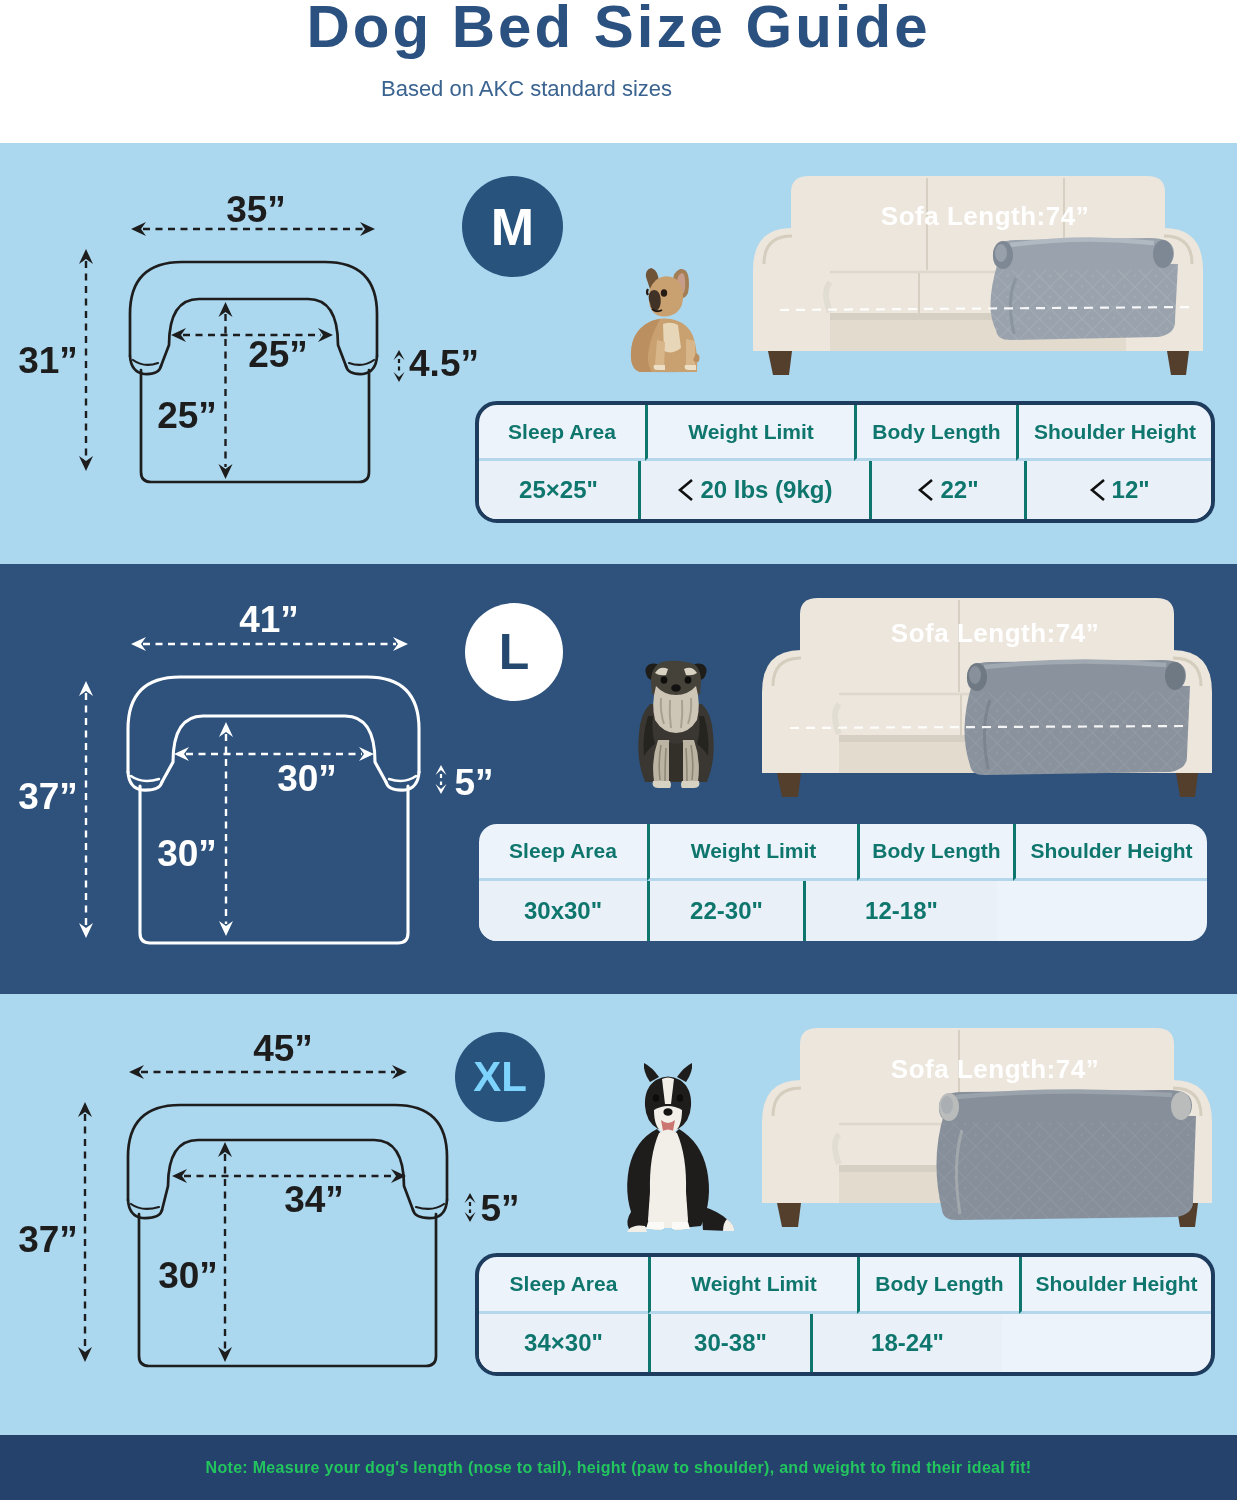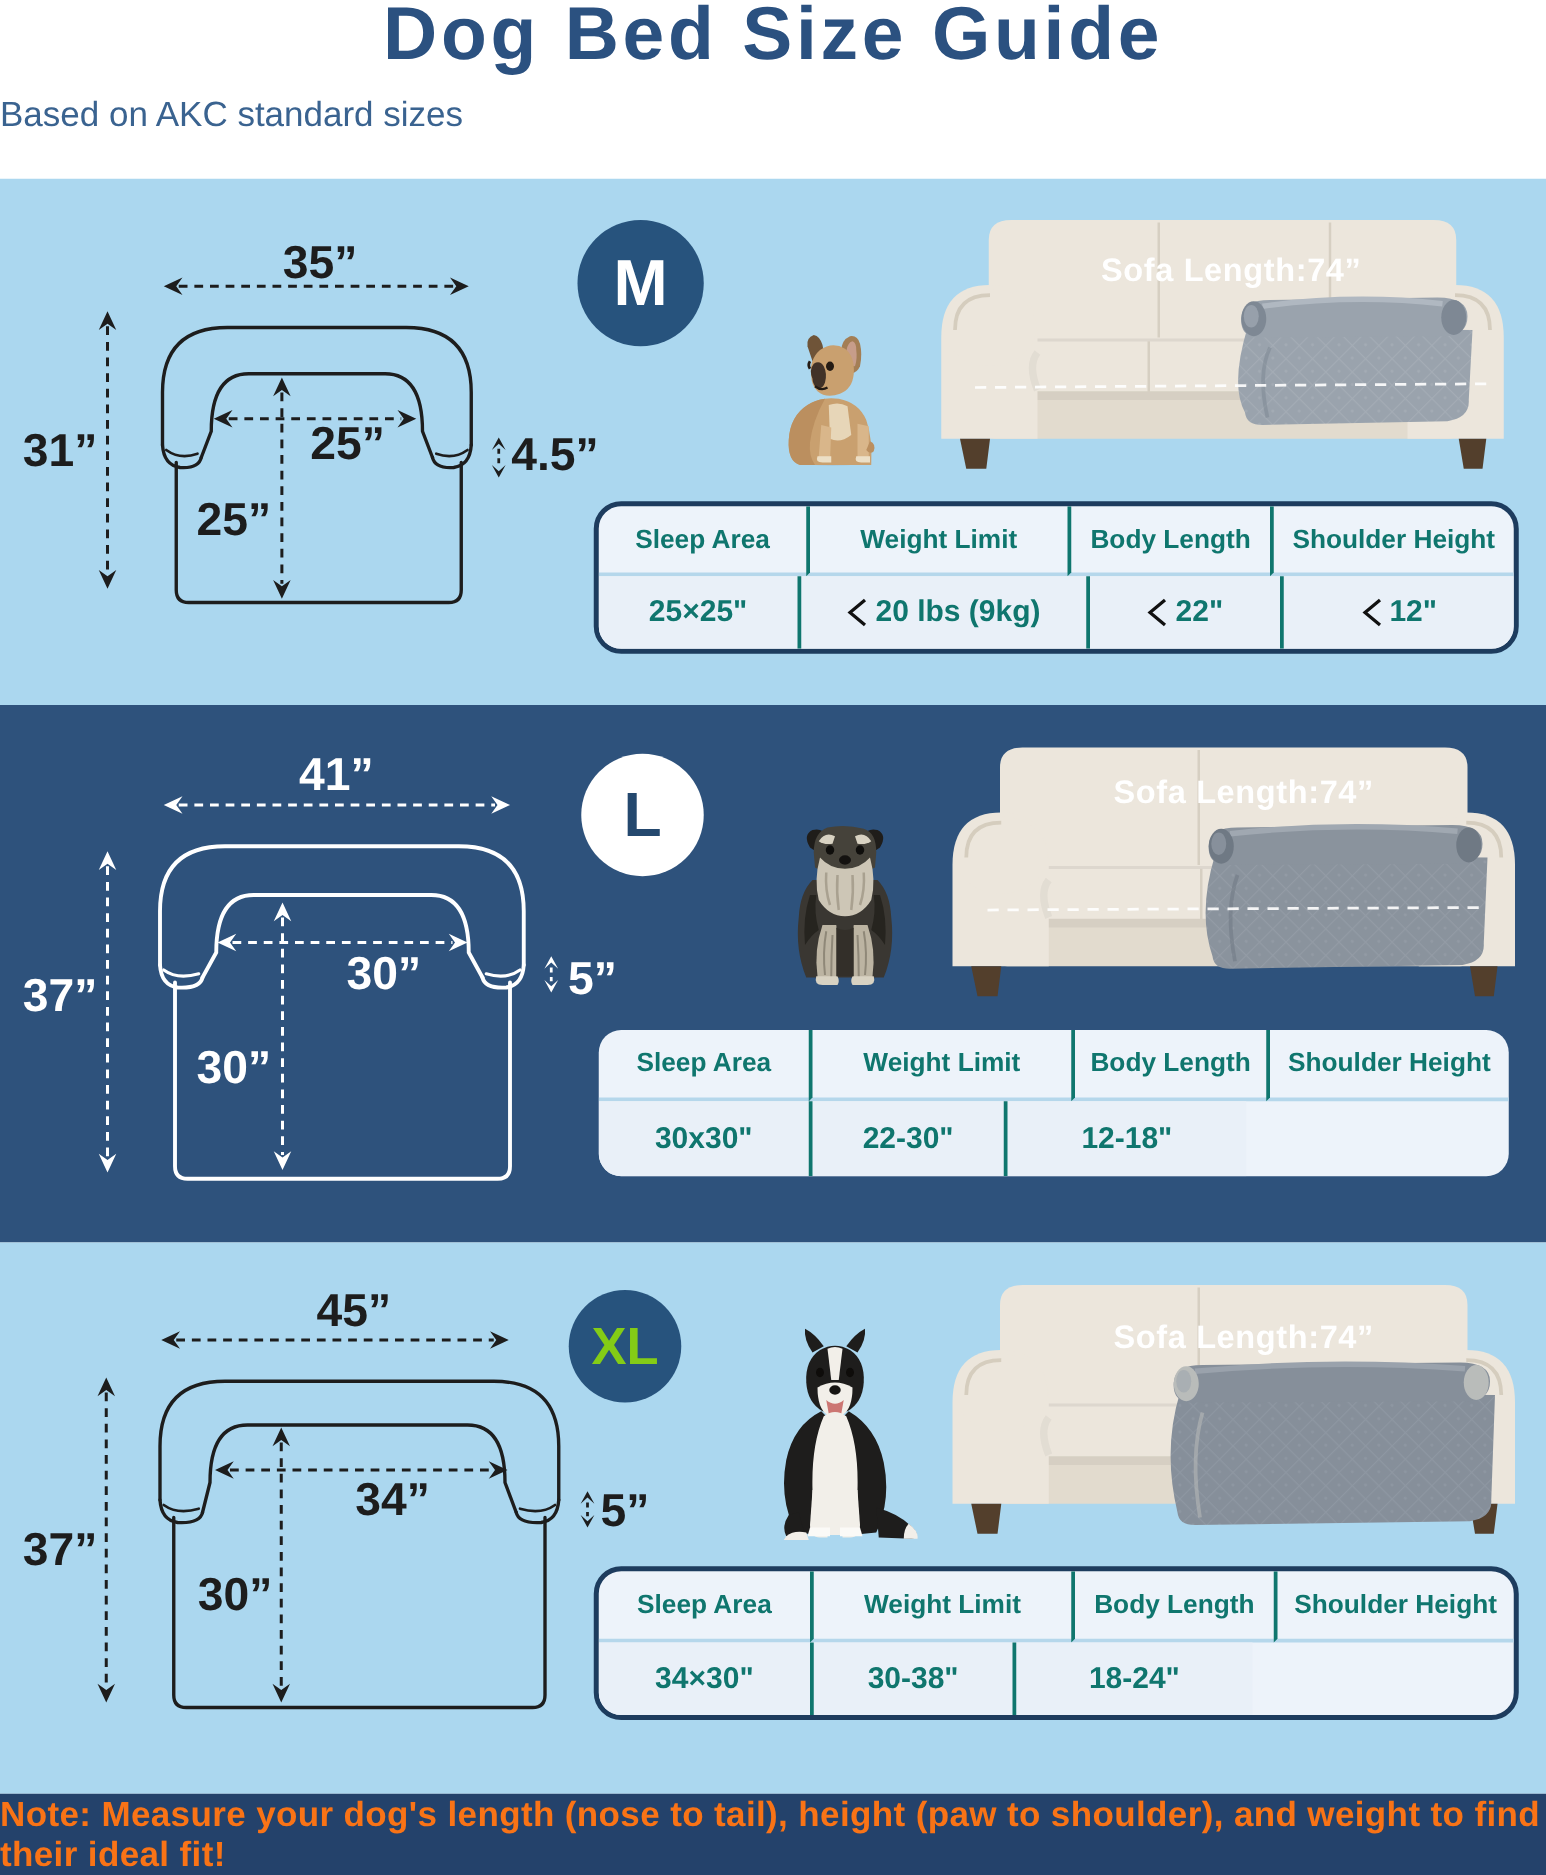--- a/index.html
+++ b/index.html
@@ -2,23 +2,23 @@
 <html><head>
 <meta charset="utf-8">
 <style>
 html,body{margin:0;padding:0}
 .page{position:relative;width:1237px;height:1500px;background:#fff;font-family:"Liberation Sans",sans-serif;overflow:hidden}
 .band{position:absolute;left:0;width:1237px}
 .light{background:#abd7ef}
 .dark{background:#2e527c}
 .abs{position:absolute}
 .title{position:absolute;left:0;top:-8px;width:1237px;text-align:center;color:#2b5180;font-size:60px;font-weight:bold;letter-spacing:3px}
-.subtitle{position:absolute;left:0;top:76px;width:1053px;color:#3a6390;font-size:28px;letter-spacing:0px}
+.subtitle{position:absolute;left:0;top:76px;width:1053px;text-align:center;color:#3a6390;font-size:22px;letter-spacing:0px}
 .badge{position:absolute;border-radius:50%;display:flex;align-items:center;justify-content:center;font-weight:bold;line-height:1}
-.note{position:absolute;left:0;top:1435px;width:1237px;height:65px;background:#24426b;color:#f97316;display:flex;align-items:center;justify-content:center;font-size:28px;font-weight:bold;letter-spacing:0.3px}
+.note{position:absolute;left:0;top:1435px;width:1237px;height:65px;background:#24426b;color:#22c55e;display:flex;align-items:center;justify-content:center;font-size:16px;font-weight:bold;letter-spacing:0.3px}
 .tbl{position:absolute;background:#edf3fa;box-sizing:border-box;overflow:hidden}
 .tbl.bordered{border:4px solid #1d3c5e;border-radius:22px}
 .tbl.plain{border-radius:18px}
 .trow{display:flex}
 .tc{box-sizing:border-box;display:flex;align-items:center;justify-content:center;color:#0f766e}
 .tc.bl{border-left:3px solid #0f766e}
 .thead .tc{border-bottom:3px solid #b5d7eb;font-weight:bold;font-size:21px}
 .tval .tc{font-weight:bold;font-size:24px;background:#e9f0f8}
 svg{position:absolute;left:0;top:0}
 svg text{font-family:"Liberation Sans",sans-serif}
@@ -320,21 +320,21 @@
 
 <text x="995" y="1078" fill="#ffffff" font-size="26" font-weight="bold" text-anchor="middle" letter-spacing="0.5">Sofa Length:74”</text>
 </svg>
 
 <div class="note">Note: Measure your dog's length (nose to tail), height (paw to shoulder), and weight to find their ideal fit!</div>
 
 <div class="badge" style="left:462px;top:176px;width:101px;height:101px;background:#27537d;color:#fff;font-size:52px">M</div>
 
 <div class="badge" style="left:465px;top:603px;width:98px;height:98px;background:#fff;color:#24486e;font-size:50px">L</div>
 
-<div class="badge" style="left:455px;top:1032px;width:90px;height:90px;background:#27537d;color:#84cc16;font-size:42px">XL</div>
+<div class="badge" style="left:455px;top:1032px;width:90px;height:90px;background:#27537d;color:#7dd3fc;font-size:42px">XL</div>
 
 <div class="tbl bordered" style="left:475px;top:401px;width:740px;height:122px">
 <div class="trow thead" style="height:56px">
 <div class="tc" style="width:166px">Sleep Area</div>
 <div class="tc bl" style="width:209px">Weight Limit</div>
 <div class="tc bl" style="width:162px">Body Length</div>
 <div class="tc bl" style="width:195px">Shoulder Height</div>
 </div>
 <div class="trow tval" style="height:58px">
 <div class="tc" style="width:166px">25×25"</div>

